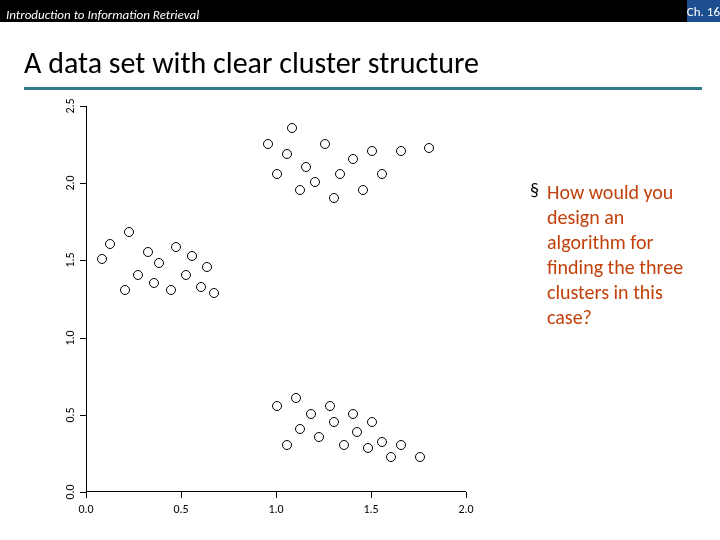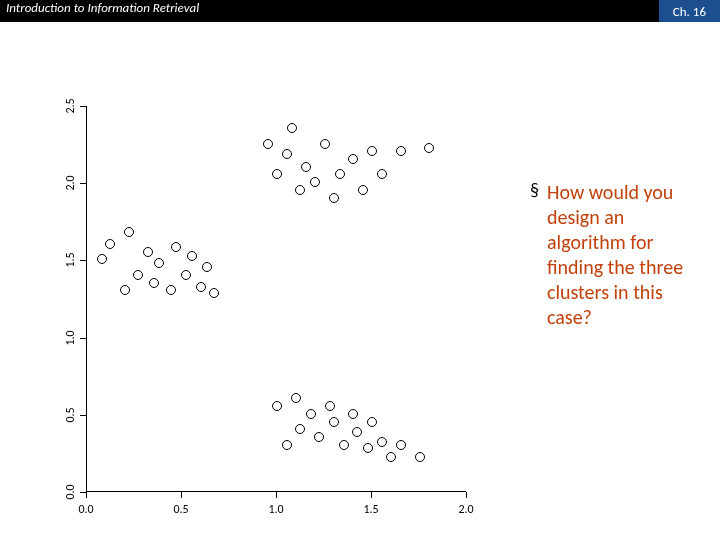--- a/index.html
+++ b/index.html
@@ -1,20 +1,20 @@
 <!DOCTYPE html>
 <html><head>
 <meta charset="utf-8">
 <style>
   * { margin: 0; padding: 0; box-sizing: border-box; }
   html, body { width: 720px; height: 540px; font-family: Calibri, Arial, sans-serif; background: #fff; overflow: hidden; }
   .slide { width: 720px; height: 540px; position: relative; }
-  .topbar { width: 100%; height: 22px; background: #000; display: flex; align-items: flex-start; }
+  .topbar { width: 100%; height: 22px; background: #000; display: flex; align-items: flex-end; }
   .topbar-left { color: #fff; font-style: italic; font-size: 13px; padding-left: 6px; flex: 1; }
-  .topbar-right { background: #1d4e8f; color: #fff; font-size: 13px; height: 100%; display: flex; align-items: center; padding: 0 14px; }
+  .topbar-right { background: #1d4e8f; color: #fff; font-size: 13px; height: 100%; display: flex; align-items: center; padding: 0 0; }
   .title-wrap { padding: 22px 18px 8px 24px; }
   .title { font-size: 30px; color: #000; font-weight: 400; }
   .rule { margin: 6px 0 0 0; border: none; border-top: 3px solid #2d7b8a; height: 0; width: 100%; }
   .content { position: absolute; top: 100px; left: 0; right: 0; bottom: 0; }
   .chart { position: absolute; left: 28px; top: 0; width: 450px; height: 430px; }
   .plot-area { position: absolute; left: 58px; top: 6px; width: 380px; height: 386px; border-left: 1px solid #000; border-bottom: 1px solid #000; }
   .pt { position: absolute; width: 10px; height: 10px; border: 1.2px solid #000; border-radius: 50%; background: #fff; transform: translate(-50%, 50%); }
   .ytick { position: absolute; left: 52px; width: 6px; height: 1px; background: #000; }
   .xtick { position: absolute; top: 392px; width: 1px; height: 6px; background: #000; }
   .xticklab { position: absolute; top: 402px; font-size: 12px; transform: translateX(-50%); }
@@ -23,20 +23,24 @@
   .bullet-mark { font-size: 18px; color: #000; line-height: 1.2; }
   .bullet-text { font-size: 20px; color: #c2410c; line-height: 1.25; }
 </style>
 </head>
 <body>
 
 <div class="slide">
   <div class="topbar">
     <div class="topbar-left">Introduction to Information Retrieval</div>
     <div class="topbar-right">Ch. 16</div>
+  </div>
+  <div class="title-wrap">
+    <h1 class="title">A data set with clear cluster structure</h1>
+    <hr class="rule">
   </div>
   <div class="content">
     <div class="chart">
       <div class="plot-area">
           <div class="pt" style="left: 15.2px; bottom: 231.6px; top: auto; transform: translate(-50%, 50%);"></div>
           <div class="pt" style="left: 22.8px; bottom: 247.04px; top: auto; transform: translate(-50%, 50%);"></div>
           <div class="pt" style="left: 38px; bottom: 200.72px; top: auto; transform: translate(-50%, 50%);"></div>
           <div class="pt" style="left: 41.8px; bottom: 259.392px; top: auto; transform: translate(-50%, 50%);"></div>
           <div class="pt" style="left: 51.3px; bottom: 216.16px; top: auto; transform: translate(-50%, 50%);"></div>
           <div class="pt" style="left: 60.8px; bottom: 239.32px; top: auto; transform: translate(-50%, 50%);"></div>

